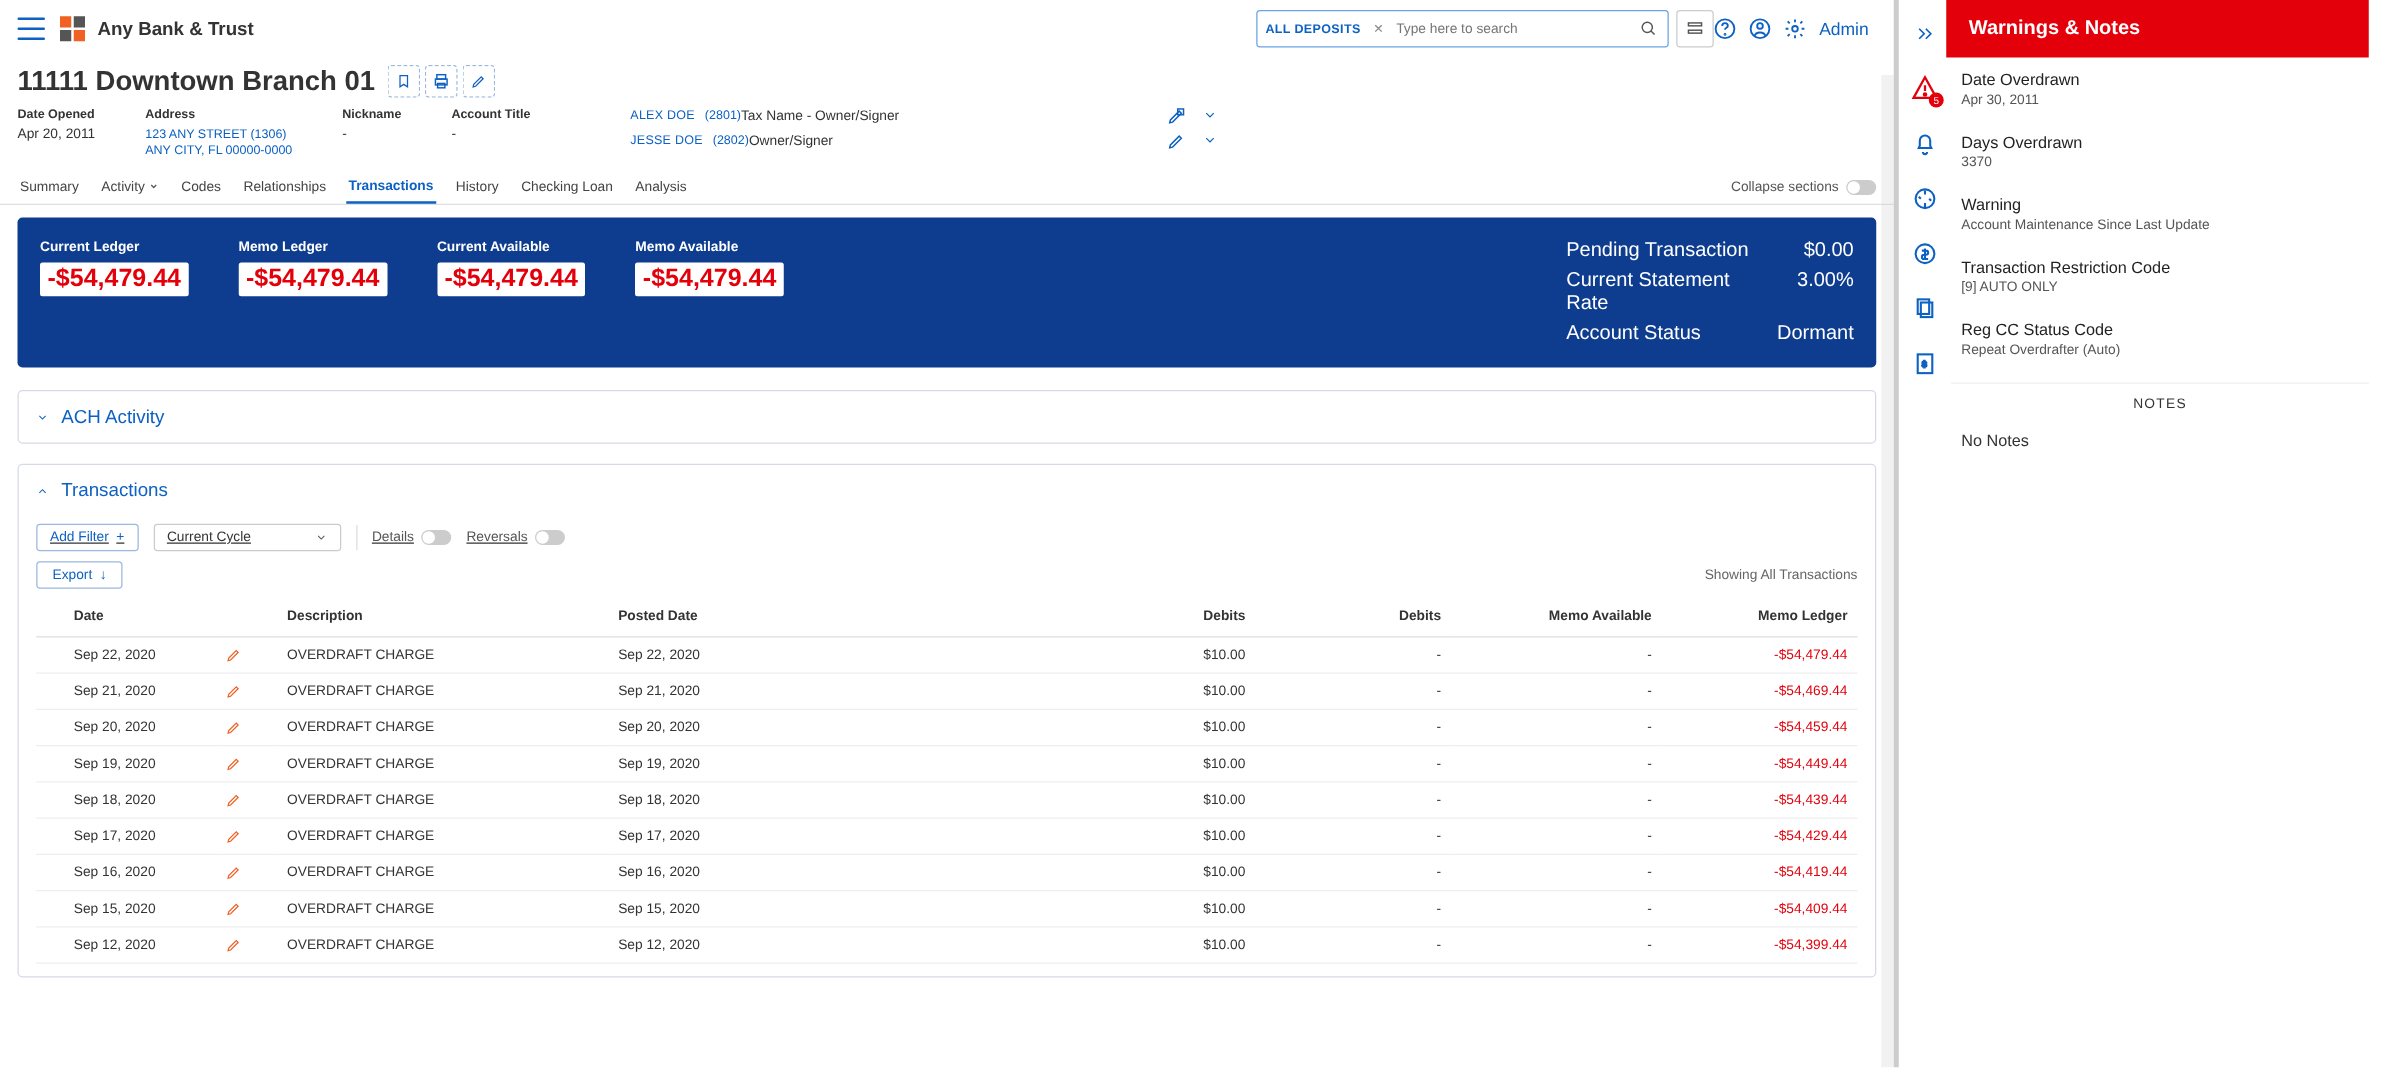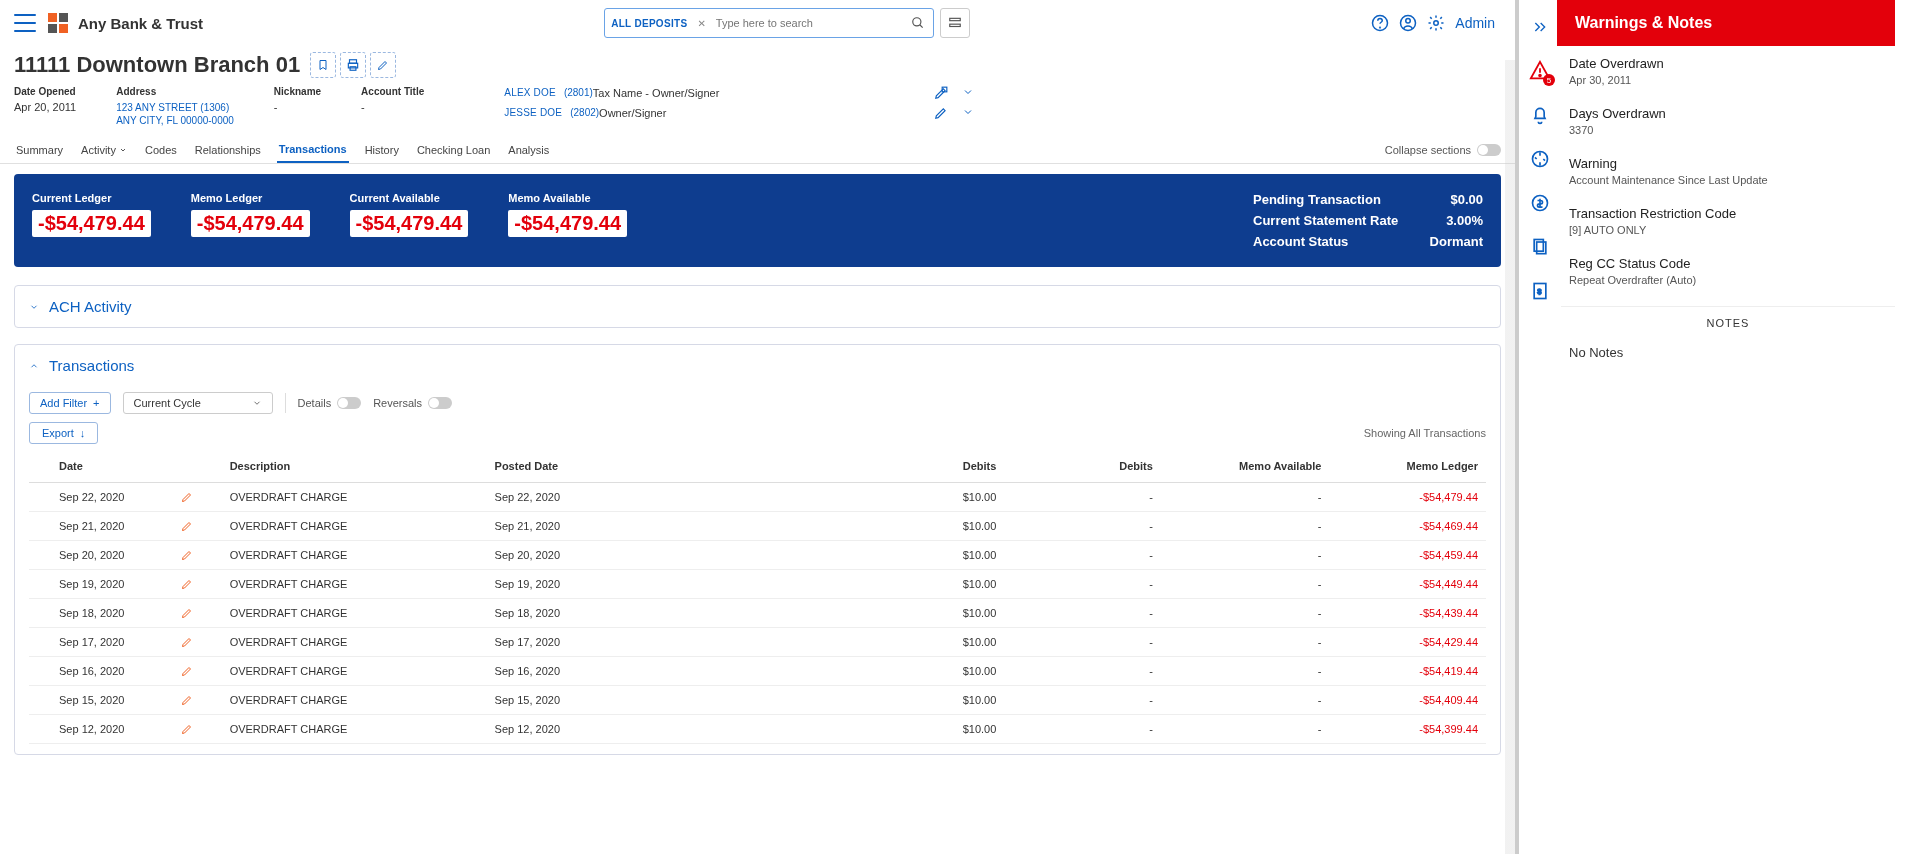--- a/index.html
+++ b/index.html
@@ -8,21 +8,21 @@
   .main-col { flex: 1; display: flex; flex-direction: column; position: relative; }
   .right-col { width: 390px; border-left: 4px solid #ccc; display: flex; }
 
   
   .topbar { display: flex; align-items: center; padding: 8px 14px; }
   .hamburger { width: 22px; height: 18px; display:flex; flex-direction:column; justify-content:space-between; cursor:pointer; margin-right:12px;}
   .hamburger div { height:2px; background:#0d61c2; border-radius:1px;}
   .logo { width:20px; height:20px; display:grid; grid-template-columns:1fr 1fr; grid-template-rows:1fr 1fr; gap:2px; margin-right:10px;}
   .logo .q1{background:#f06123;} .logo .q2{background:#555;} .logo .q3{background:#555;} .logo .q4{background:#f06123;}
   .bank-name { font-weight:700; font-size:15px; }
-  .search-wrap { flex:1; display:flex; justify-content:center; }
+  .search-wrap { flex:1; display:flex; justify-content:flex-end; }
   .search-box { width: 330px; height:30px; border:1px solid #6aa3e6; border-radius:3px; display:flex; align-items:center; padding:0 6px; gap:6px;}
   .pill-deposits { font-size:10px; color:#0d61c2; font-weight:700; letter-spacing:0.3px;}
   .pill-x { color:#888; font-size:10px; padding:0 4px;}
   .search-input { flex:1; border:none; outline:none; font-size:11px; color:#aaa;}
   .icon-btn { width:18px;height:18px;display:flex;align-items:center;justify-content:center;cursor:pointer;}
   .search-adj { width:30px;height:30px;border:1px solid #ccc;border-radius:3px;margin-left:6px;display:flex;align-items:center;justify-content:center;}
   .top-right { display:flex; align-items:center; gap:10px; color:#0d61c2; margin-left:auto; padding-right:6px;}
   .top-right .admin-label{ color:#0d61c2; font-size:14px;}
   svg { display:block; }
 
@@ -51,31 +51,31 @@
   .tab.active{ color:#0d61c2; border-bottom:2px solid #0d61c2; font-weight:600;}
   .tabs-right{ margin-left:auto; display:flex; align-items:center; gap:6px; font-size:11px; color:#555;}
   .toggle{ width:24px;height:12px;background:#ccc;border-radius:6px;position:relative;}
   .toggle::after{content:"";position:absolute;width:10px;height:10px;background:#fff;border-radius:50%;top:1px;left:1px;}
 
   
   .summary-bar{ margin:10px 14px; background:#0e3d8f; border-radius:4px; padding:18px 18px; display:flex; gap:40px; color:#fff;}
   .sum-col{ display:flex; flex-direction:column; gap:6px;}
   .sum-col .slabel{ font-size:11px; font-weight:600;}
   .neg-amt{ background:#fff; color:#e3000b; font-weight:700; font-size:20px; padding:2px 6px; border-radius:2px; display:inline-block;}
-  .pending-col{ margin-left:auto; display:grid; grid-template-columns: 160px 70px; row-gap:6px; font-size:13px;font-weight:bold;}
+  .pending-col{ margin-left:auto; display:grid; grid-template-columns: 160px 70px; row-gap:6px; font-size:16px;}
   .pending-col .r{ text-align:right;}
 
   
   .section{ margin:8px 14px; border:1px solid #d6d9e6; border-radius:4px;}
   .section-head{ padding:12px 14px; display:flex; align-items:center; gap:10px; font-size:15px; color:#0d61c2; cursor:pointer;}
   .chev{ width:10px;height:10px; display:inline-block; }
 
   
   .trans-body{ padding:0 14px 10px 14px;}
-  .filters-row{ display:flex; align-items:center; gap:12px; margin:6px 0 8px 0;}
+  .filters-row{ display:flex; align-items:center; gap:12px; margin:6px 0 8px 0;text-decoration:underline;}
   .add-filter{ border:1px solid #9bb8e0; color:#0d61c2; padding:4px 10px; font-size:11px; border-radius:3px; cursor:pointer; display:flex; align-items:center; gap:6px;}
   .cycle-select{ border:1px solid #ccc; padding:4px 10px; font-size:11px; border-radius:3px; width:150px; display:flex; justify-content:space-between; align-items:center; cursor:pointer;}
   .small-toggle{ display:flex; align-items:center; gap:6px; font-size:11px; color:#555;}
   .export-row{ display:flex; align-items:center; margin-bottom:6px;}
   .export-btn{ border:1px solid #9bb8e0; color:#0d61c2; padding:4px 12px; font-size:11px; border-radius:3px; cursor:pointer; display:flex; align-items:center; gap:6px;}
   .showing{ margin-left:auto; font-size:11px; color:#666;}
 
   table.tx{ width:100%; border-collapse:collapse; font-size:11px;}
   table.tx th{ text-align:left; font-weight:700; padding:10px 8px; border-bottom:1px solid #ddd;}
   table.tx td{ padding:8px 8px; border-bottom:1px solid #eee;}

